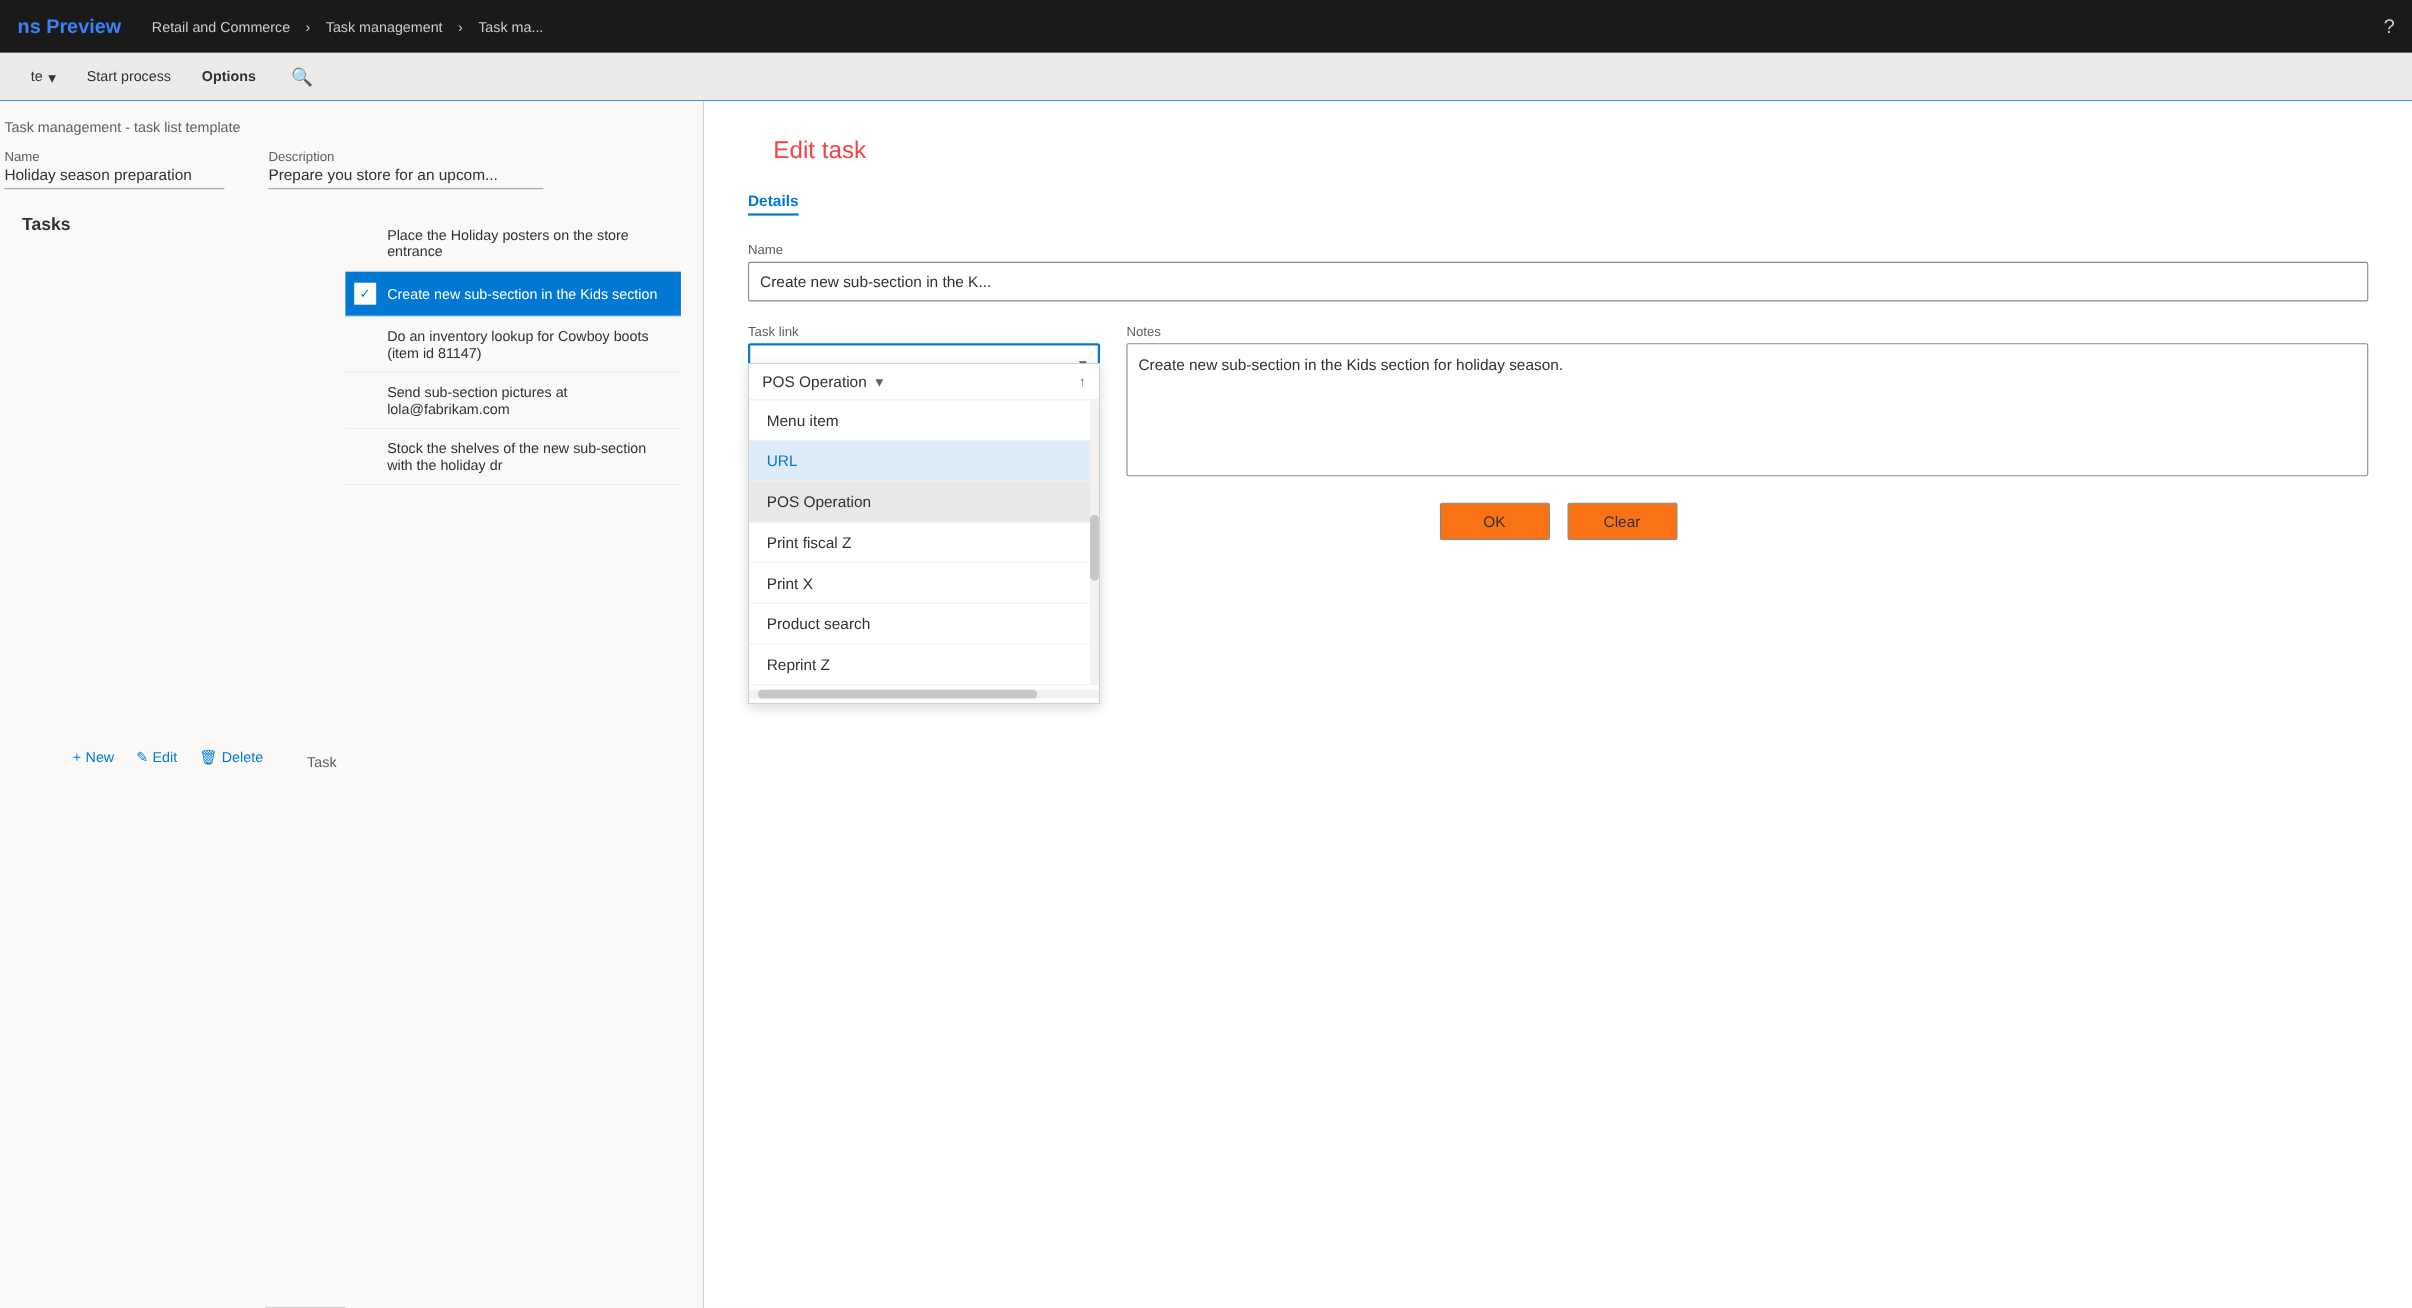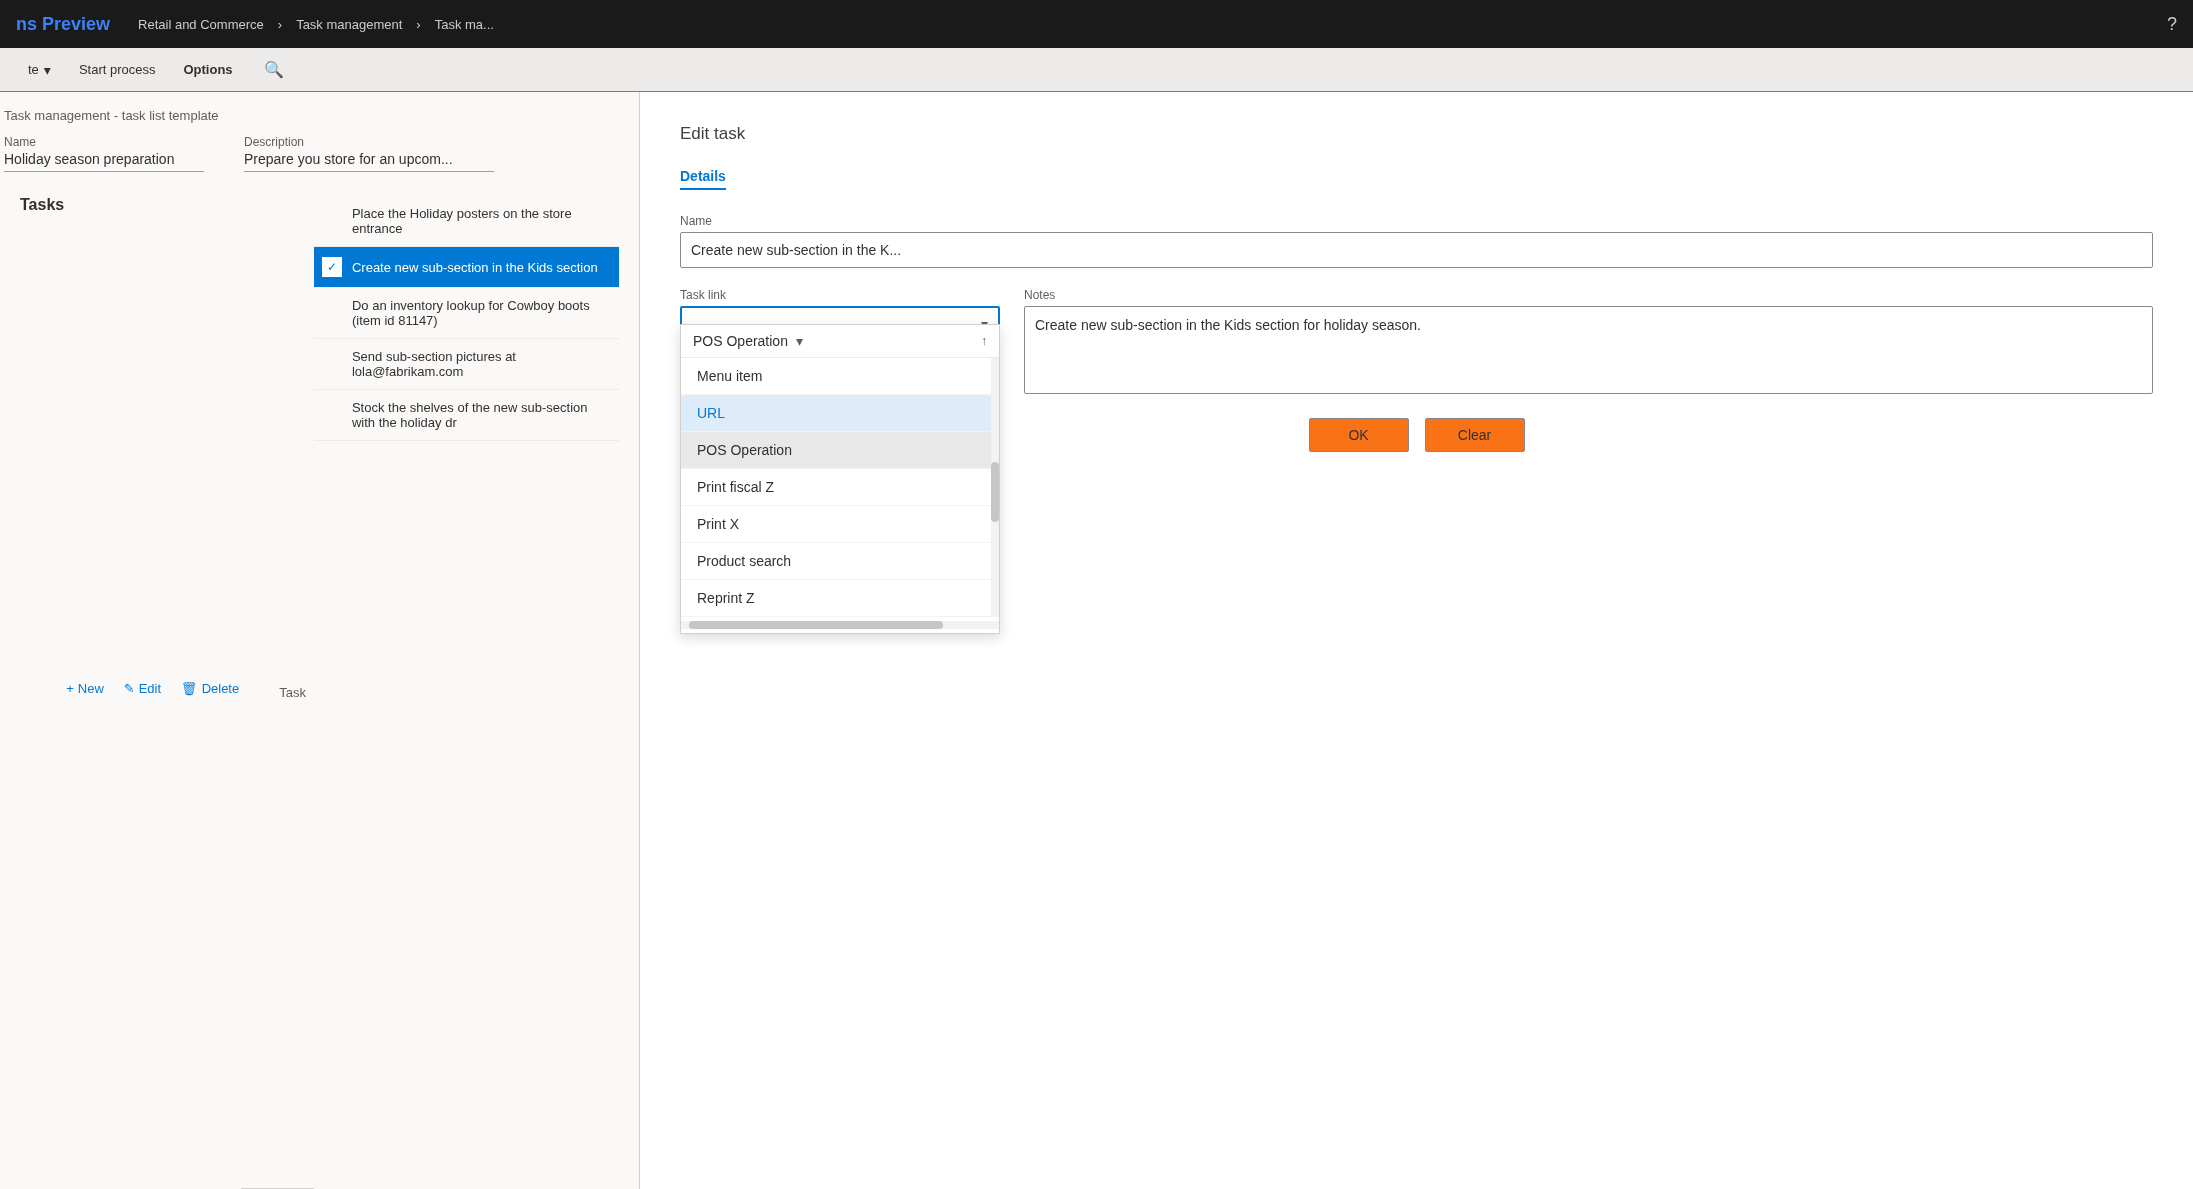--- a/index.html
+++ b/index.html
@@ -189,24 +189,25 @@
 
     
     .right-panel {
       flex: 1;
       background: white;
       padding: 32px 40px;
       overflow-y: auto;
       position: relative;
     }
     .edit-task-title {
-      font-size: 17px;
+      font-size: 22px;
       font-weight: 400;
-      color: #404040;
+      color: #ef4444;
       margin-bottom: 24px;
+      margin-left: 23px;
     }
     .details-tab {
       display: inline-block;
       font-size: 14px;
       font-weight: 600;
       color: #0078d4;
       border-bottom: 2px solid #0078d4;
       padding-bottom: 4px;
       margin-bottom: 24px;
     }
@@ -253,21 +254,21 @@
     }
     .dropdown-arrow { color: #605e5c; }
 
     
     .notes-textarea {
       border: 1px solid #8a8886;
       padding: 10px;
       font-size: 14px;
       color: #323130;
       resize: none;
-      height: 88px;
+      height: 121px;
       width: 100%;
       border-radius: 2px;
       font-family: inherit;
       outline: none;
     }
 
     
     .dropdown-popup {
       position: absolute;
       top: 0;

